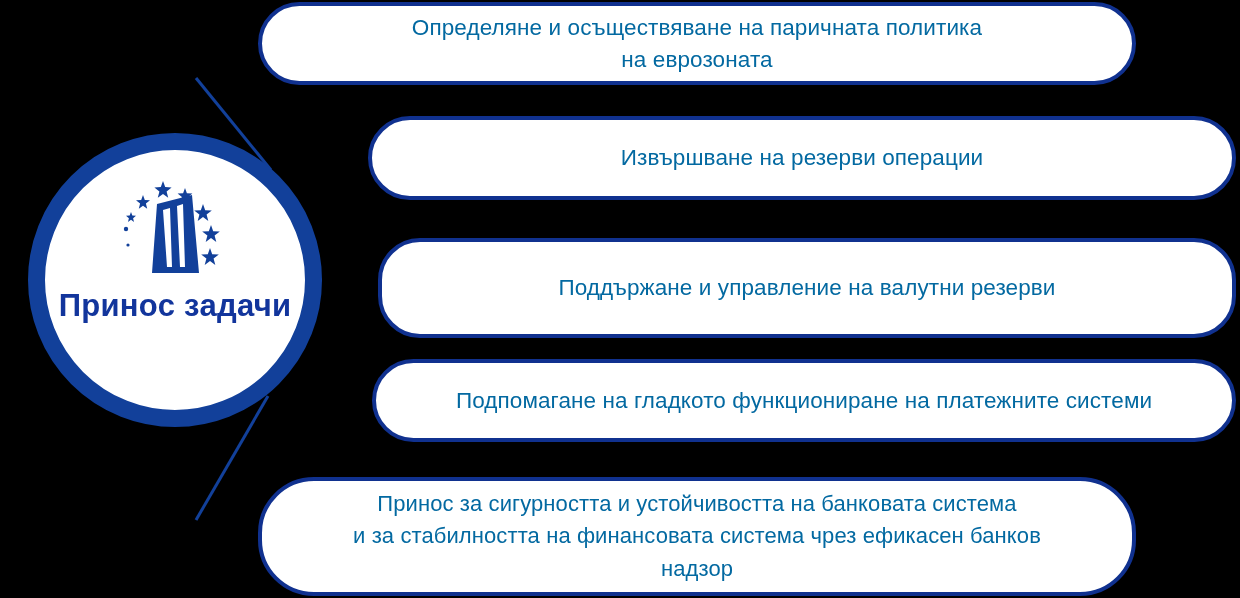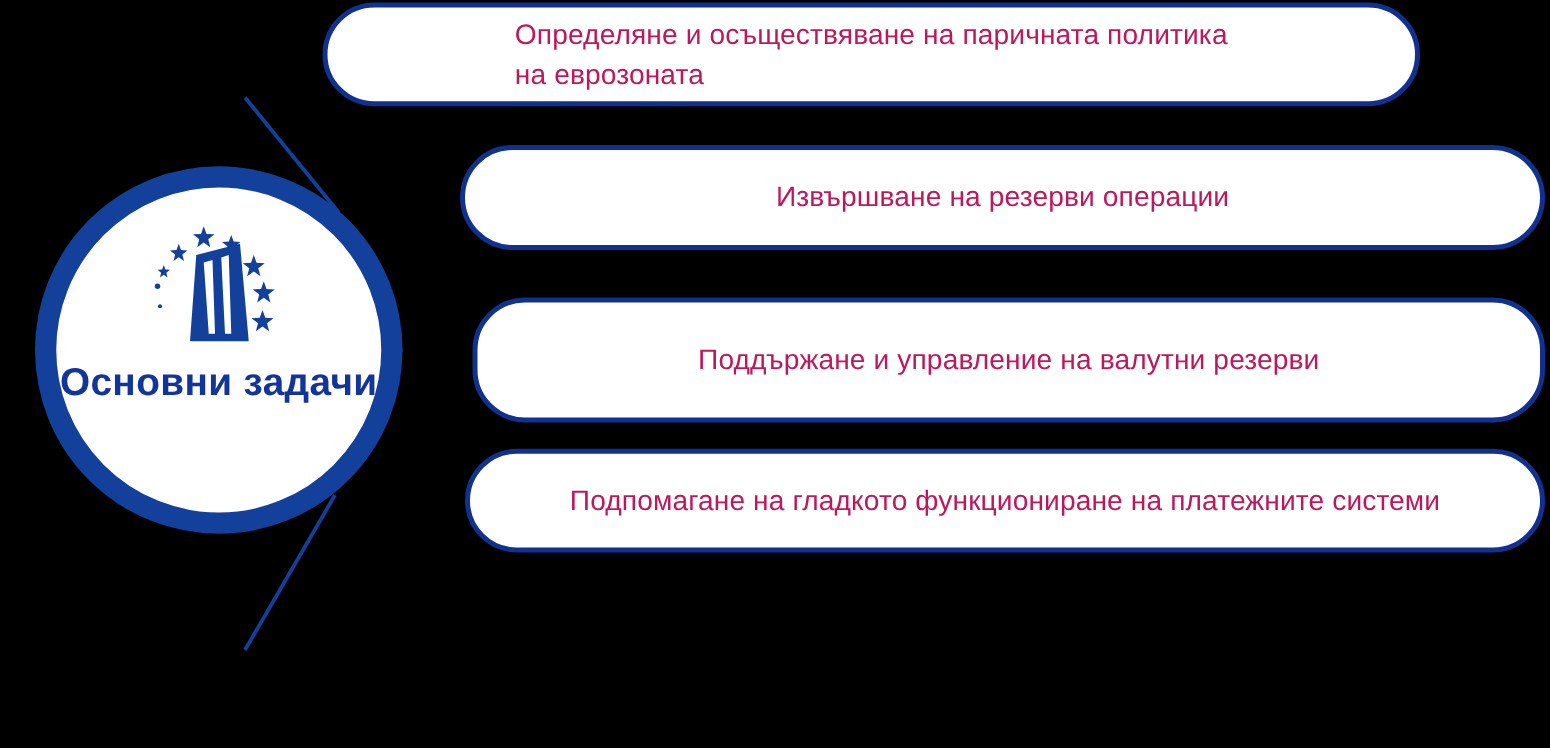--- a/index.html
+++ b/index.html
@@ -41,24 +41,24 @@
   
   .pill{
     position:absolute;
     background:#ffffff;
     border:4px solid #10318F;
     box-sizing:border-box;
     display:flex;align-items:center;justify-content:center;
     z-index:2;
   }
   .pill-text{
-    color:#be185d;
+    color:#0369a1;
     font-size:22.5px;
     line-height:1.42;
-    text-align:left;
+    text-align:center;
     padding:0 26px;
     white-space:pre-line;
     letter-spacing:.1px;
   }
 
   #pill1{left:258px;top:2px;  width:878px;height:83px; border-radius:42px;}
   #pill2{left:368px;top:116px;width:868px;height:84px; border-radius:42px;}
   #pill3{left:378px;top:238px;width:858px;height:100px; border-radius:42px;}
   #pill4{left:372px;top:359px;width:864px;height:83px; border-radius:42px;}
   #pill5{left:258px;top:477px;width:878px;height:119px;border-radius:56px;}
@@ -89,35 +89,40 @@
         <polygon points="71,16 72.9,21.2 78.4,21.5 74.1,25 75.4,30.4 71,27.1 66.6,30.4 67.9,25 63.6,21.5 69.1,21.2"></polygon>
         <polygon points="89,32 91.2,38.2 97.8,38.5 92.6,42.6 94.3,49 89,45.1 83.7,49 85.4,42.6 80.2,38.5 86.8,38.2"></polygon>
         <polygon points="97,53 99.2,59.2 105.8,59.5 100.6,63.6 102.3,70 97,66.1 91.7,70 93.4,63.6 88.2,59.5 94.8,59.2"></polygon>
         <polygon points="96,76 98.2,82.2 104.8,82.5 99.6,86.6 101.3,93 96,89.1 90.7,93 92.4,86.6 87.2,82.5 93.8,82.2"></polygon>
 
         <path d="M43 32 L78 23 L85 101 L38 101 Z
                  M49 38 L53 95 L58 95 L56 36 Z
                  M63 34 L66 95 L71 95 L69 32 Z" fill-rule="evenodd"></path>
       </g>
     </svg>
-    <div class="hub-label">Основни
+    <div class="hub-label">Принос
 задачи</div>
   </div>
 
   <div class="pill" id="pill1">
     <div class="pill-text">Определяне  и осъществяване  на паричната  политика
 на еврозоната</div>
   </div>
 
   <div class="pill" id="pill2">
     <div class="pill-text">Извършване  на резерви  операции</div>
   </div>
 
   <div class="pill" id="pill3">
     <div class="pill-text">Поддържане  и управление  на валутни  резерви</div>
   </div>
 
   <div class="pill" id="pill4">
     <div class="pill-text">Подпомагане  на гладкото функциониране  на платежните  системи</div>
   </div>
 
+  <div class="pill" id="pill5">
+    <div class="pill-text">Принос  за сигурността  и устойчивостта  на банковата  система
+и за стабилността  на финансовата  система чрез ефикасен  банков
+надзор</div>
+  </div>
 
 </div>
 
 </body></html>

